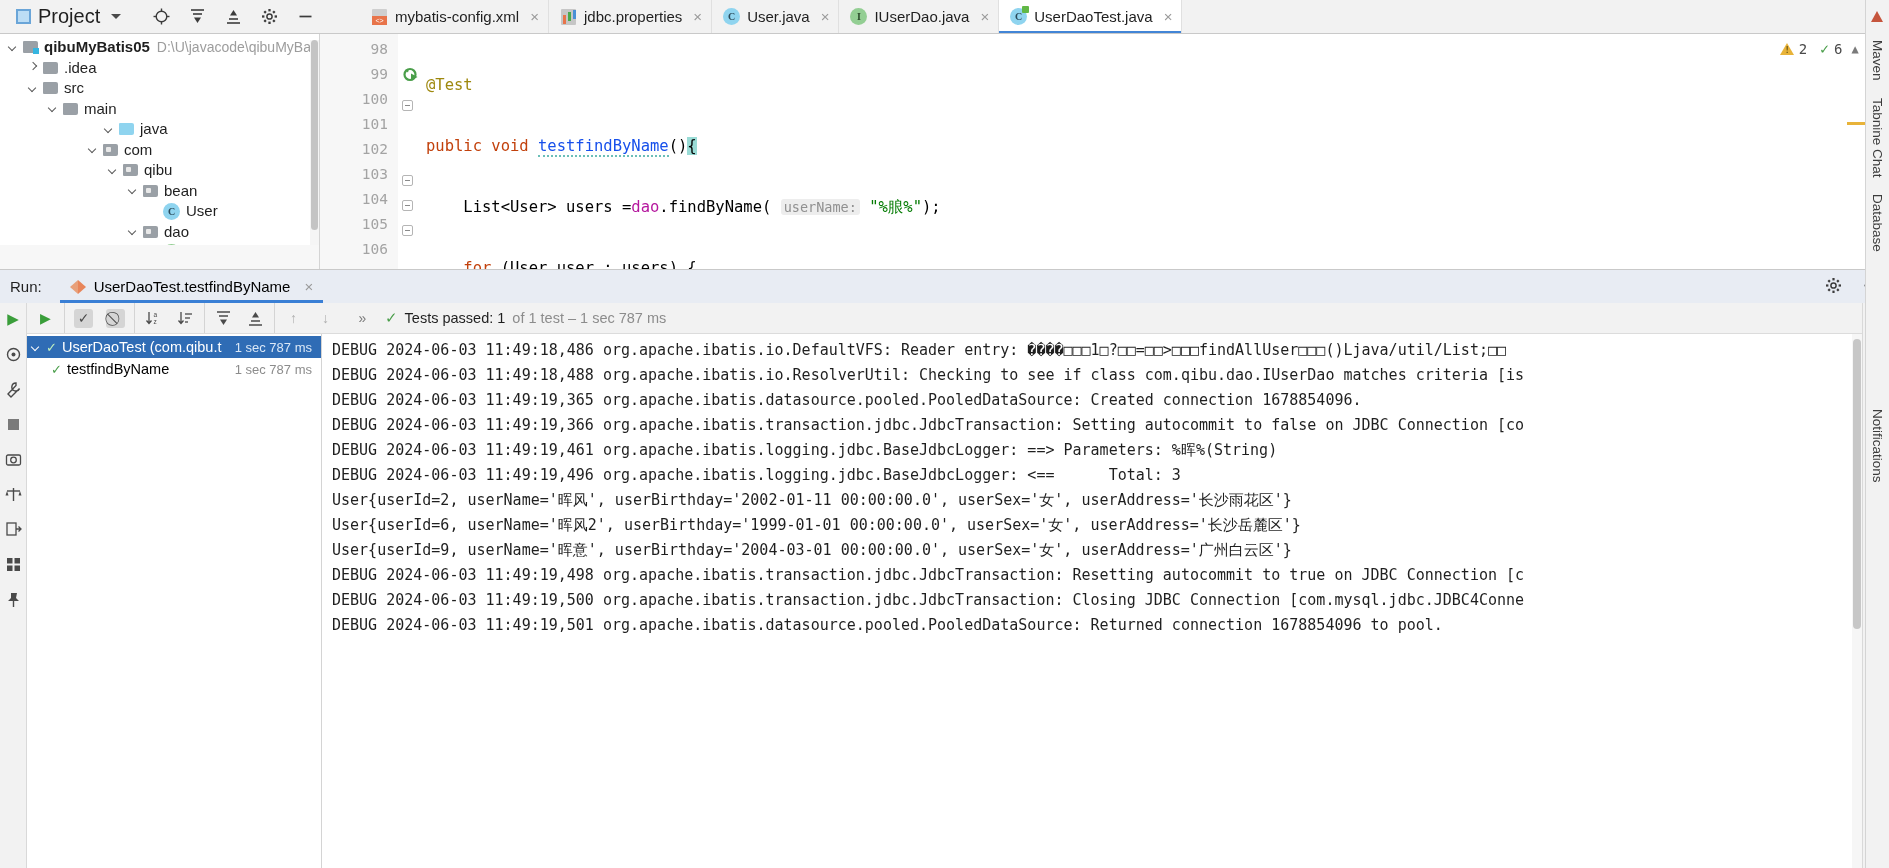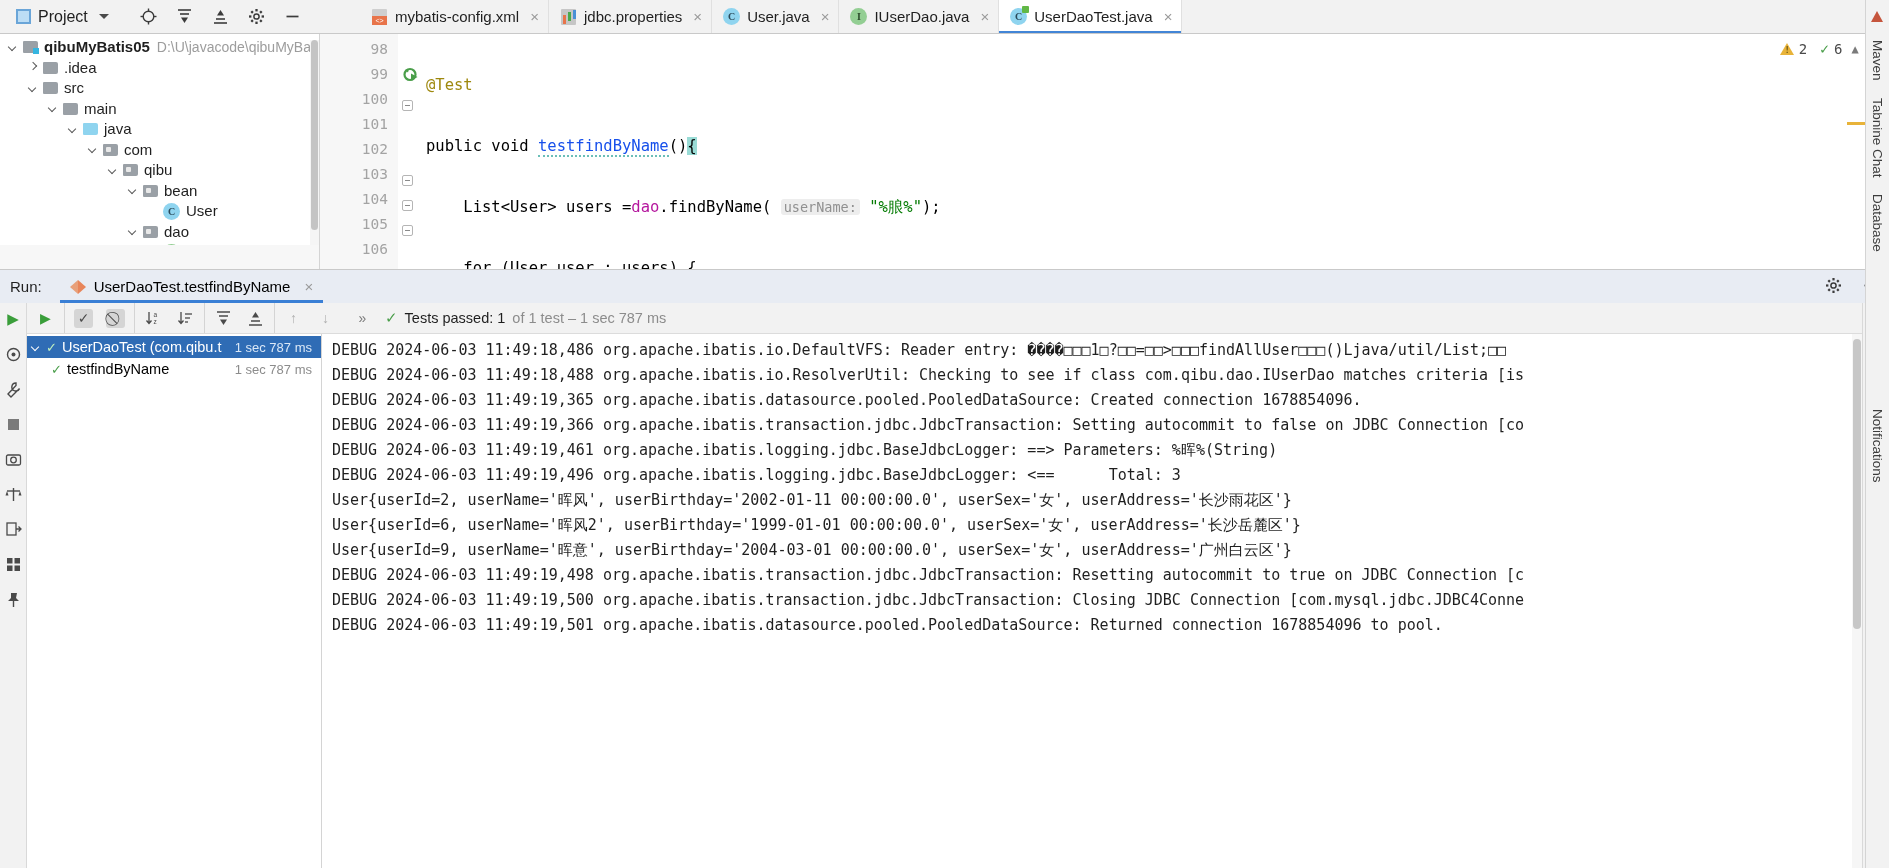--- a/index.html
+++ b/index.html
@@ -10,21 +10,21 @@
     background: #ffffff;
     font-family: "Liberation Sans", sans-serif;
     font-size: 15px;
     color: #000000;
   }
   #app { position: relative; width: 1889px; height: 868px; display: flex; flex-direction: column; }
 
   
   .topbar { height: 34px; display: flex; align-items: stretch; background: #f2f2f2; border-bottom: 1px solid #c9c9c9; flex: none; }
   .tb-left { width: 360px; display: flex; align-items: center; background: #f2f2f2; padding-left: 10px; gap: 2px; }
-  .proj-btn { display: flex; align-items: center; gap: 7px; padding: 2px 6px; font-size: 16px; color: #1f1f1f; }
+  .proj-btn { display: flex; align-items: center; gap: 7px; padding: 2px 6px; font-size: 20px; color: #1f1f1f; }
   .proj-sq { width: 15px; height: 15px; border: 2px solid #6aa5d8; background: #bcddf5; }
   .caret-dn { width:0;height:0;border-left:5px solid transparent;border-right:5px solid transparent;border-top:5px solid #4a4a4a; margin-left:4px;}
   .tb-icons { display: flex; align-items: center; gap: 16px; margin-left: 22px; }
   .tbi { width: 20px; height: 20px; display: flex; align-items: center; justify-content: center; color: #3c3c3c; }
 
   
   .tabs { flex: 1; display: flex; align-items: stretch; background: #f2f2f2; overflow: hidden; }
   .tab { display: flex; align-items: center; gap: 7px; padding: 0 9px 0 11px; font-size: 15px; color: #1f1f1f;
          border-right: 1px solid #e0e0e0; position: relative; white-space: nowrap; }
   .tab.active { background: #ffffff; }
@@ -72,21 +72,21 @@
   .editor { flex: 1; display:flex; background:#ffffff; position:relative; overflow:hidden; }
   .gutter { width: 78px; background:#f7f7f7; position:relative; flex:none; text-align:right;
             font-family:"DejaVu Sans Mono", monospace; font-size:14.5px; color:#a3a3a3; padding-top:3px; }
   .gline { height:25px; line-height:25px; padding-right:10px; position:relative; }
   .runmark { position:absolute; right:-21px; top:4px; width:16px;height:16px; }
   .foldmark { position:absolute; left:82px; width:11px;height:11px; border:1px solid #b5b5b5; border-radius:2px; background:#fff; }
   .foldmark::after { content:''; position:absolute; left:2px; top:4px; width:5px; height:1px; background:#8a8a8a; }
   .code { flex:1; position:relative; font-family:"DejaVu Sans Mono", monospace; font-size:15.5px;
           padding-top:3px; white-space:pre; overflow:hidden; }
   .cline { height:25px; line-height:25px; padding-left:28px; }
-  .k { color:#000000; font-weight:normal; }
+  .k { color:#c2410c; font-weight:normal; }
   .ann { color:#9e880d; }
   .mth { color:#1750eb; }
   .str { color:#027a00; }
   .dao { color:#b5179e; }
   .hint { background:#ededed; color:#909090; border-radius:3px; padding:0 3px; font-size:13.5px; }
   .sel { background:#9adcd6; }
   .squig { border-bottom: 2px dotted #6bbfb8; }
   .editor-vsb { position:absolute; top:0; right:0; width:10px; height:100%; background:#f6f6f6; }
   .editor-vsb i { position:absolute; right:1px; width:8px; background:#c7c7c7; border-radius:4px; }
   .warnbox { position:absolute; right:14px; top:6px; display:flex; align-items:center; gap:5px; font-size:14px; color:#4a4a4a; }
@@ -270,21 +270,21 @@
           <span class="fold"></span>
           <span class="tlabel">src</span>
         </div>
 
         <div class="trow" style="padding-left:48px">
           <span class="tw d"></span>
           <span class="fold"></span>
           <span class="tlabel">main</span>
         </div>
 
-        <div class="trow" style="padding-left:68px">
+        <div class="trow" style="padding-left:104px">
           <span class="tw d"></span>
           <span class="fold blue"></span>
           <span class="tlabel">java</span>
         </div>
 
         <div class="trow" style="padding-left:88px">
           <span class="tw d"></span>
           <span class="fold pkg"></span>
           <span class="tlabel">com</span>
         </div>

